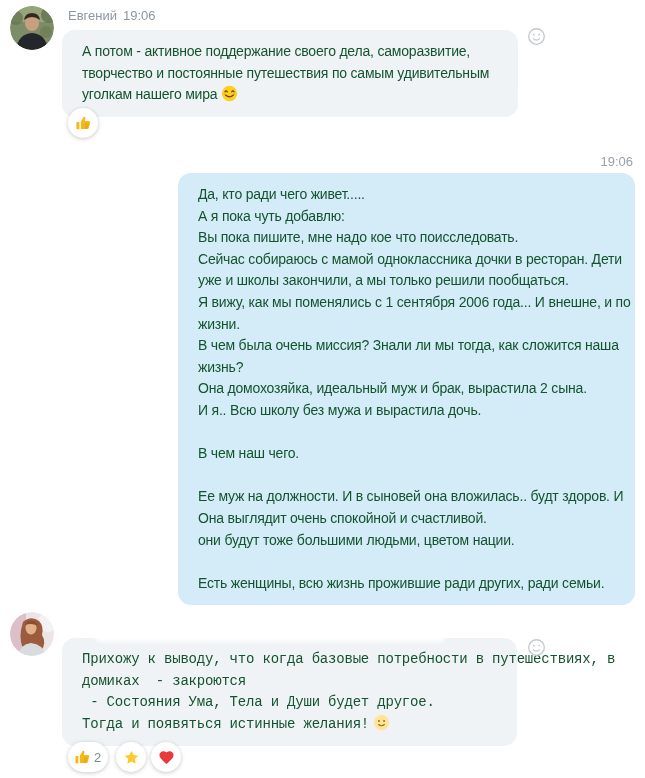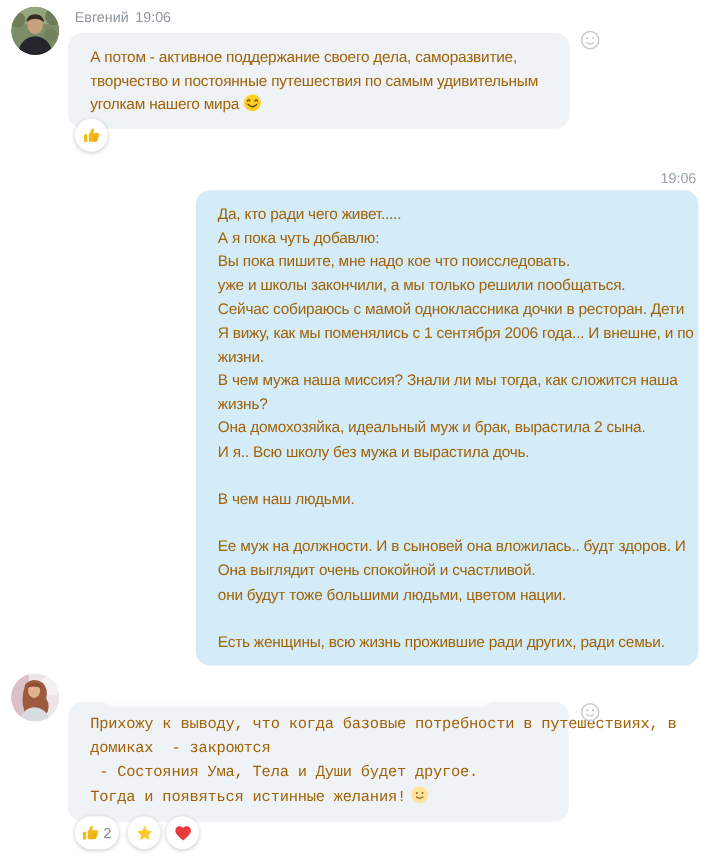--- a/index.html
+++ b/index.html
@@ -1,21 +1,21 @@
 <!DOCTYPE html>
 <html><head>
 <meta charset="utf-8">
 <style>
   html,body{margin:0;padding:0;background:#fff;}
   body{width:645px;height:778px;font-family:"Liberation Sans","DejaVu Sans",sans-serif;color:#2c3338;}
   .chat{position:relative;width:645px;height:778px;background:#ffffff;overflow:hidden;}
   .avatar{position:absolute;width:44px;height:44px;border-radius:50%;overflow:hidden;cursor:pointer;}
   .avatar svg{display:block;width:44px;height:44px;}
   .msg-header{position:absolute;font-size:13px;color:#8d969e;display:flex;align-items:center;gap:6px;white-space:pre;}
-  .bubble{position:absolute;border-radius:13px;padding:11px 20px;font-size:14px;letter-spacing:-0.2px;box-sizing:border-box;color:#a16207;}
+  .bubble{position:absolute;border-radius:13px;padding:11px 20px;font-size:14px;letter-spacing:-0.2px;box-sizing:border-box;color:#14532d;}
   .bubble.gray{background:#eff3f6;}
   .bubble.blue{background:#d3ecf8;}
   .msg-line{white-space:pre;line-height:21.6px;min-height:21.6px;}
   .time-right{position:absolute;font-size:13px;color:#98a2a9;text-align:right;}
   .picker{position:absolute;width:19px;height:19px;cursor:pointer;}
   .picker svg{display:block;width:19px;height:19px;}
   .badge{position:absolute;height:30px;background:#fff;border-radius:16px;
          box-shadow:0 1px 4px rgba(0,0,0,.22);display:flex;align-items:center;justify-content:center;gap:3px;cursor:pointer;}
   .badge.circle{width:30px;}
   .badge svg{width:17px;height:17px;display:block;}
@@ -81,30 +81,30 @@
       <path d="M14.2 13.2h5.2M13.8 15.7h4.8M13.4 18.2h4.2" stroke="#d99e12" stroke-width="1" fill="none"></path>
     </svg>
   </div>
 
   <div class="time-right" style="right:12px;top:154px;width:60px;">19:06</div>
   <div class="bubble blue" style="left:178px;top:173px;width:457px;">
     <div>
         <div class="msg-line">Да, кто ради чего живет.....</div>
         <div class="msg-line">А я пока чуть добавлю:</div>
         <div class="msg-line">Вы пока пишите, мне надо кое что поисследовать.</div>
+        <div class="msg-line">Сейчас собираюсь с мамой одноклассника дочки в ресторан. Дети</div>
         <div class="msg-line">уже и школы закончили, а мы только решили пообщаться.</div>
-        <div class="msg-line">Сейчас собираюсь с мамой одноклассника дочки в ресторан. Дети</div>
         <div class="msg-line">Я вижу, как мы поменялись с 1 сентября 2006 года... И внешне, и по</div>
         <div class="msg-line">жизни.</div>
-        <div class="msg-line">В чем мужа наша миссия? Знали ли мы тогда, как сложится наша</div>
+        <div class="msg-line">В чем была очень миссия? Знали ли мы тогда, как сложится наша</div>
         <div class="msg-line">жизнь?</div>
         <div class="msg-line">Она домохозяйка, идеальный муж и брак, вырастила 2 сына.</div>
         <div class="msg-line">И я.. Всю школу без мужа и вырастила дочь.</div>
         <div class="msg-line"></div>
-        <div class="msg-line">В чем наш людьми.</div>
+        <div class="msg-line">В чем наш чего.</div>
         <div class="msg-line"></div>
         <div class="msg-line">Ее муж на должности. И в сыновей она вложилась.. будт здоров. И</div>
         <div class="msg-line">Она выглядит очень спокойной и счастливой.</div>
         <div class="msg-line">они будут тоже большими людьми, цветом нации.</div>
         <div class="msg-line"></div>
         <div class="msg-line">Есть женщины, всю жизнь прожившие ради других, ради семьи.</div>
       </div>
   </div>
   <div class="blur-patch" style="left:144px;top:380px;width:16px;height:42px;"></div>
 

